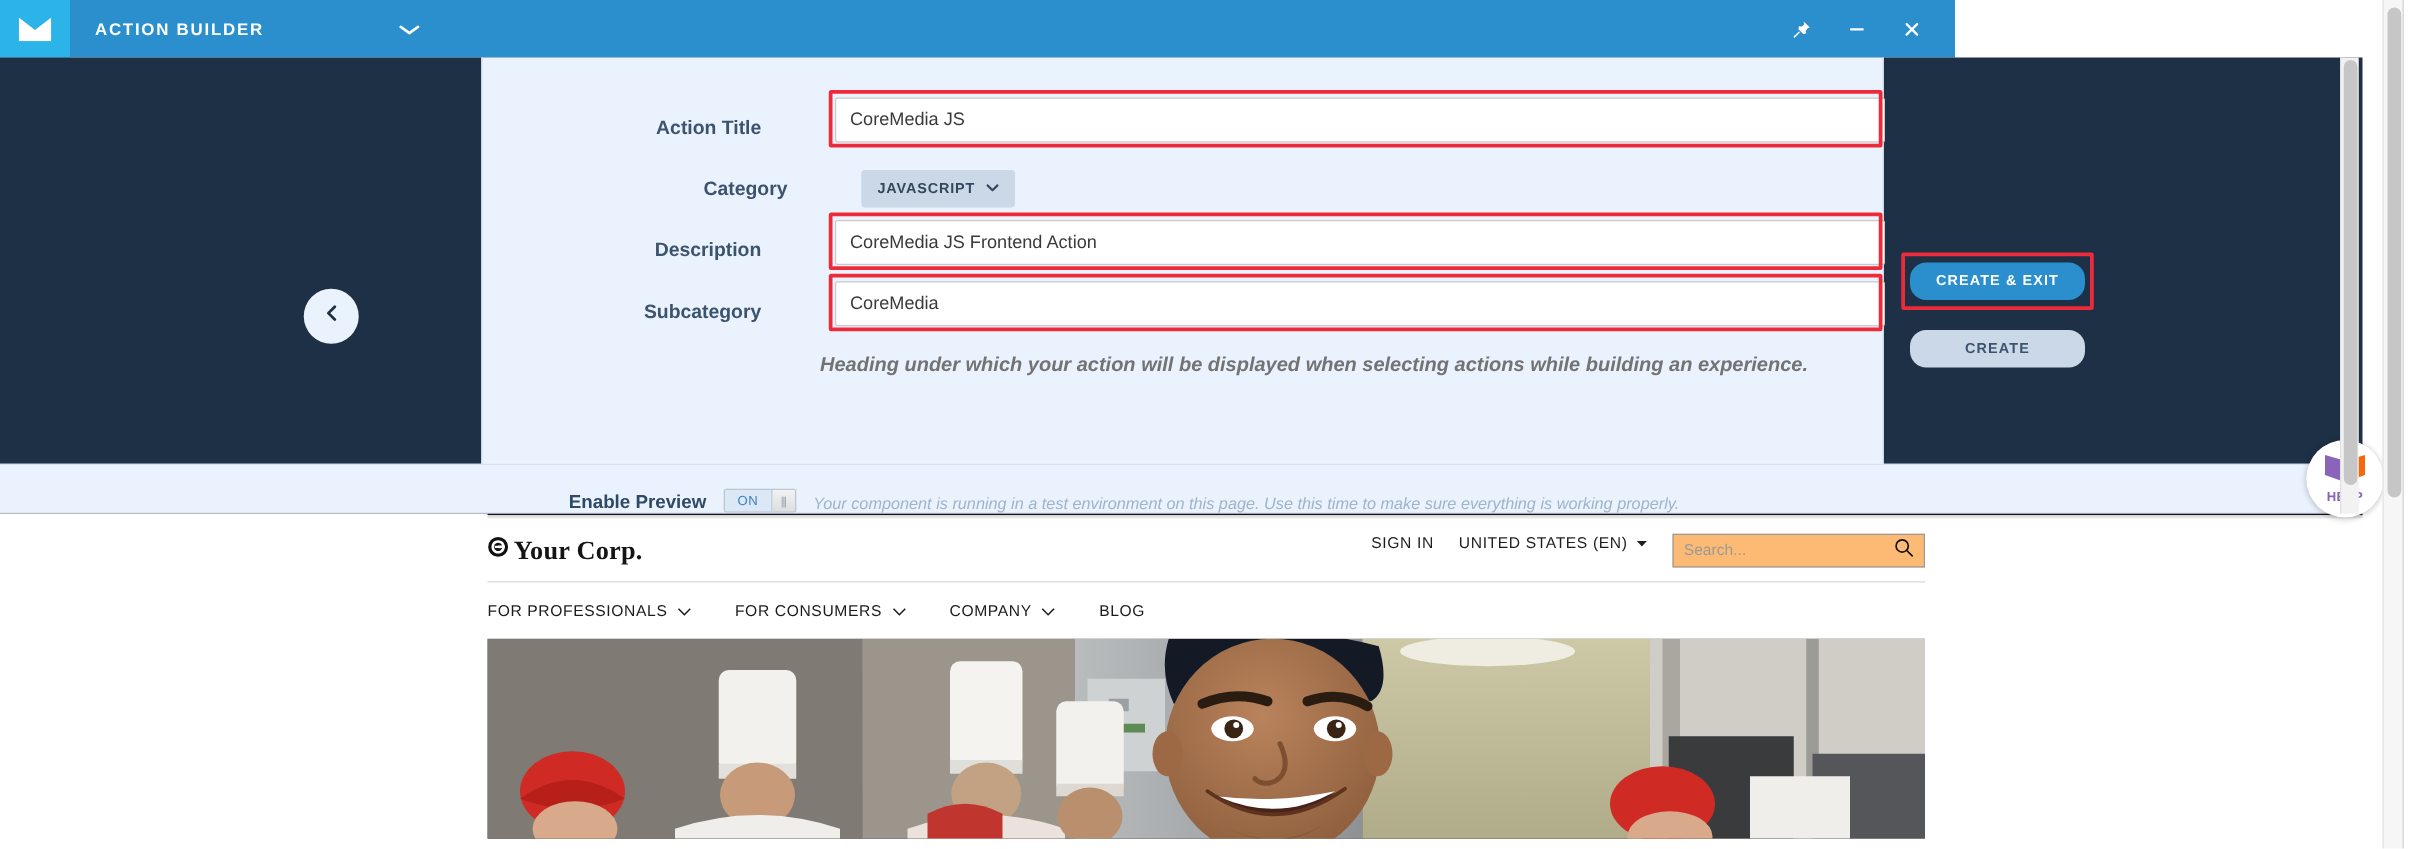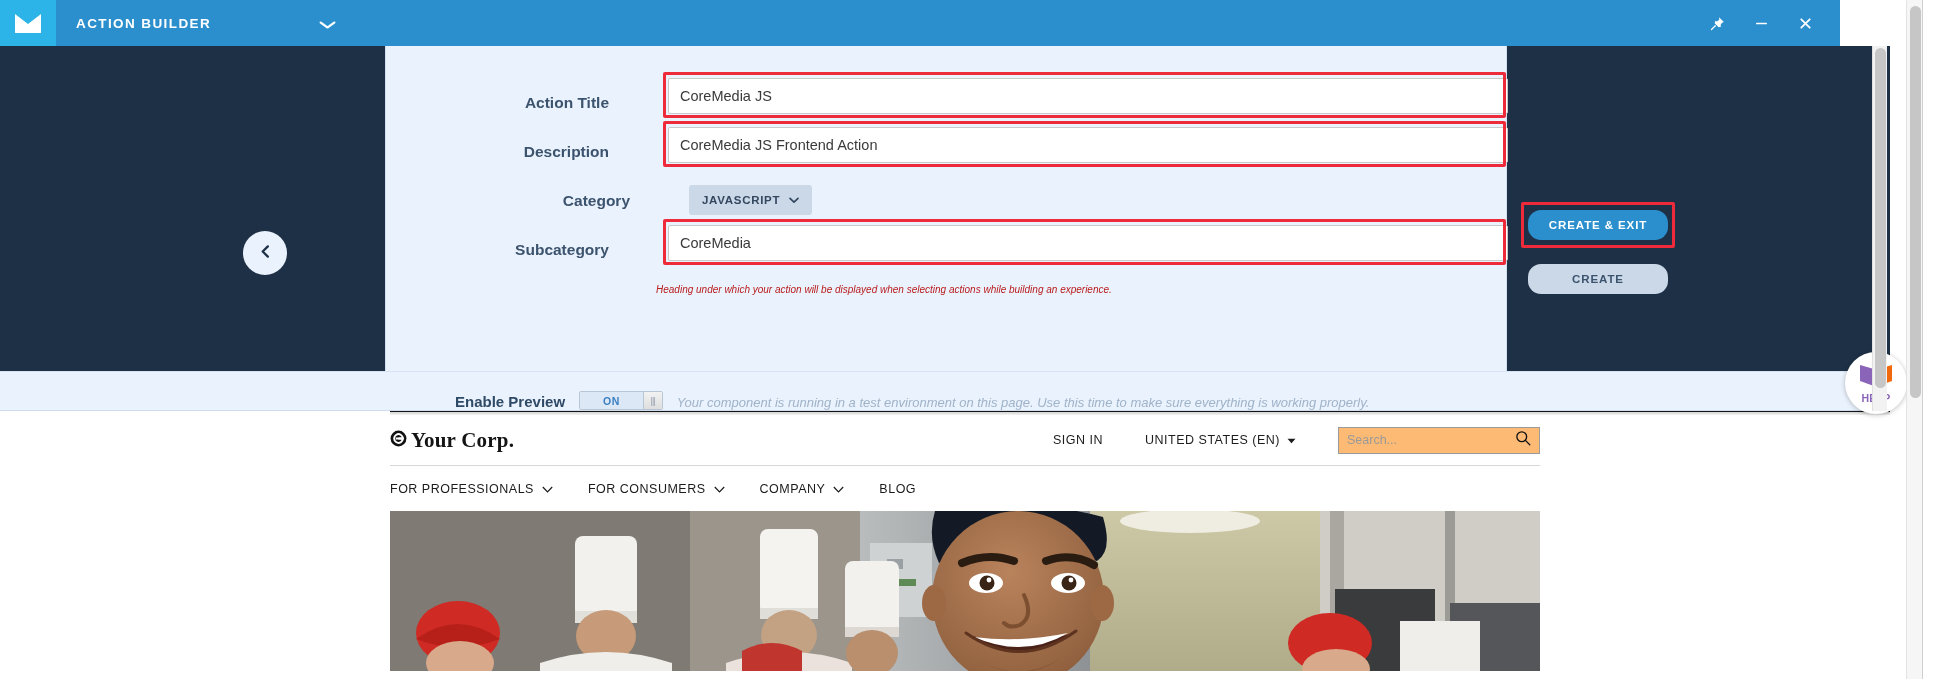--- a/index.html
+++ b/index.html
@@ -7,21 +7,21 @@
     width: 1934px; height: 679px;
     overflow: hidden;
     background: #ffffff;
     font-family: "Liberation Sans", sans-serif;
   }
 
   #app { position: relative; width: 1934px; height: 679px; overflow: hidden; background:#fff; }
 
   
   .titlebar {
-    position: absolute; left: 0; top: 0; width: 1840px; height: 46px;
+    position: absolute; left: 0; top: 0; width: 1564px; height: 46px;
     background: #2b8fcd;
     display: flex; align-items: center;
   }
   .logo-tile {
     width: 56px; height: 46px; background: #2cb4e8;
     display: flex; align-items: center; justify-content: center; flex: 0 0 auto;
   }
   .logo-mark { width: 26px; height: 19px; display:block; }
   .app-title {
     color: #ffffff; font-size: 13.5px; letter-spacing: 1.4px;
@@ -88,21 +88,21 @@
     display:inline-flex; align-items:center; gap: 9px;
     height: 30px; padding: 0 13px; border-radius: 3px;
     background: #cbd8e8; color:#33475f;
     font-size: 11.5px; letter-spacing: .7px; font-weight: 600;
     cursor:pointer; border:none;
   }
   .pill .cv { font-size: 11px; }
 
   .hint {
     margin-left: 257px; padding-left: 13px; margin-top: 10px;
-    color:#b91c1c; font-size: 10px; font-style: italic;
+    color:#737373; font-size: 16px; font-style: italic; font-weight: bold;
   }
 
   
   .actions { position:absolute; left: 1528px; top: 164px; width: 160px; }
   .btn {
     display:block; width: 140px; height: 30px; border:none; border-radius: 13px;
     font-size: 11.5px; letter-spacing: .9px; font-weight: 700; cursor:pointer;
     font-family: "Liberation Sans", sans-serif;
   }
   .btn-primary { background: #2b8fcd; color:#ffffff; }
@@ -116,42 +116,42 @@
     background: #eaf2fd; border-top:1px solid #d7e3f2; border-bottom:1px solid #cfdcec;
     display:flex; align-items:flex-end; padding-left: 455px;
   }
   .pb-label { color:#2f4a66; font-size: 15px; font-weight: 600; }
   .toggle {
     margin-left: 14px; display:inline-flex; height: 19px;
     border:1px solid #b9c6d6; border-radius:2px; overflow:hidden; cursor:pointer;
     background:#fff;
   }
   .toggle .on {
-    background:#dce8f6; color:#3a7fc1; font-size: 10.5px; font-weight:700;
-    padding: 0 23px; display:flex; align-items:center; letter-spacing:.4px;
+    background:#dce8f6; color:#3a7fc1; font-size: 10.5px; font-weight:400;
+    padding: 0 10px; display:flex; align-items:center; letter-spacing:.4px;
   }
   .toggle .knob {
     width: 19px; background: linear-gradient(#f2f2f2,#dedede);
     border-left:1px solid #b9c6d6;
     display:flex; align-items:center; justify-content:center;
     color:#9aa6b3; font-size: 9px; letter-spacing:-1px;
   }
   .pb-note { margin-left: 14px; color:#9fb3c9; font-size: 13px; font-style: italic; }
 
   
   .site { position:absolute; left: 0; top: 415px; width: 1890px; height: 264px; background:#ffffff; }
   .site-inner { position:absolute; left: 390px; top: 0; width: 1150px; }
   .site-head { display:flex; align-items:center; height: 50px; }
   .brand { display:flex; align-items:center; gap: 4px; }
   .brand-mark { width: 17px; height: 17px; }
   .brand-text {
     font-family: "Liberation Serif", serif; font-size: 21px; font-weight: 700;
     color:#141414; letter-spacing:.2px;
   }
-  .head-right { margin-left:auto; display:flex; align-items:center; gap: 42px; }
+  .head-right { margin-left:auto; display:flex; align-items:flex-start; gap: 20px; }
   .signin { font-size: 12.5px; letter-spacing:.5px; color:#1d1d1d; cursor:pointer; }
   .locale { font-size: 12.5px; letter-spacing:.5px; color:#1d1d1d; cursor:pointer; display:flex; align-items:center; gap:7px; }
   .searchbox {
     display:flex; align-items:center; width: 202px; height: 27px;
     border:1px solid #9b9b9b; background:#fdba74; padding: 0 8px;
   }
   .searchbox input {
     border:none; outline:none; flex:1 1 auto; font-size: 12.5px; color:#555;
     font-family:"Liberation Sans", sans-serif; background:transparent;
   }
@@ -260,43 +260,43 @@
       </span>
     </div>
 
     <div class="form-panel">
       <div class="form-rows" style="top:32px;">
 
         <div class="frow">
           <div class="flabel">Action Title</div>
           <div class="fctl">
             <input class="tinput" value="CoreMedia JS" style="">
-            <div class="redbox"></div>
-          </div>
-        </div>
-
-        <div class="frow">
-          <div class="flabel">Description</div>
-          <div class="fctl">
-            <input class="tinput" value="CoreMedia JS Frontend Action" style="">
             <div class="redbox"></div>
           </div>
         </div>
 
         <div class="frow">
           <div class="flabel">Category</div>
           <div class="fctl" style="padding-top:9px;">
             <button class="pill">
               <span>JAVASCRIPT</span>
               <span class="cv">
                 <svg width="10" height="7" viewBox="0 0 10 7">
                     <path d="M1 1.3 L5 5.2 L9 1.3" stroke="#33475f" stroke-width="1.7" fill="none" stroke-linecap="round" stroke-linejoin="round"></path>
                   </svg>
               </span>
             </button>
+          </div>
+        </div>
+
+        <div class="frow">
+          <div class="flabel">Description</div>
+          <div class="fctl">
+            <input class="tinput" value="CoreMedia JS Frontend Action" style="">
+            <div class="redbox"></div>
           </div>
         </div>
 
         <div class="frow">
           <div class="flabel">Subcategory</div>
           <div class="fctl">
             <input class="tinput" value="CoreMedia" style="">
             <div class="redbox"></div>
           </div>
         </div>

